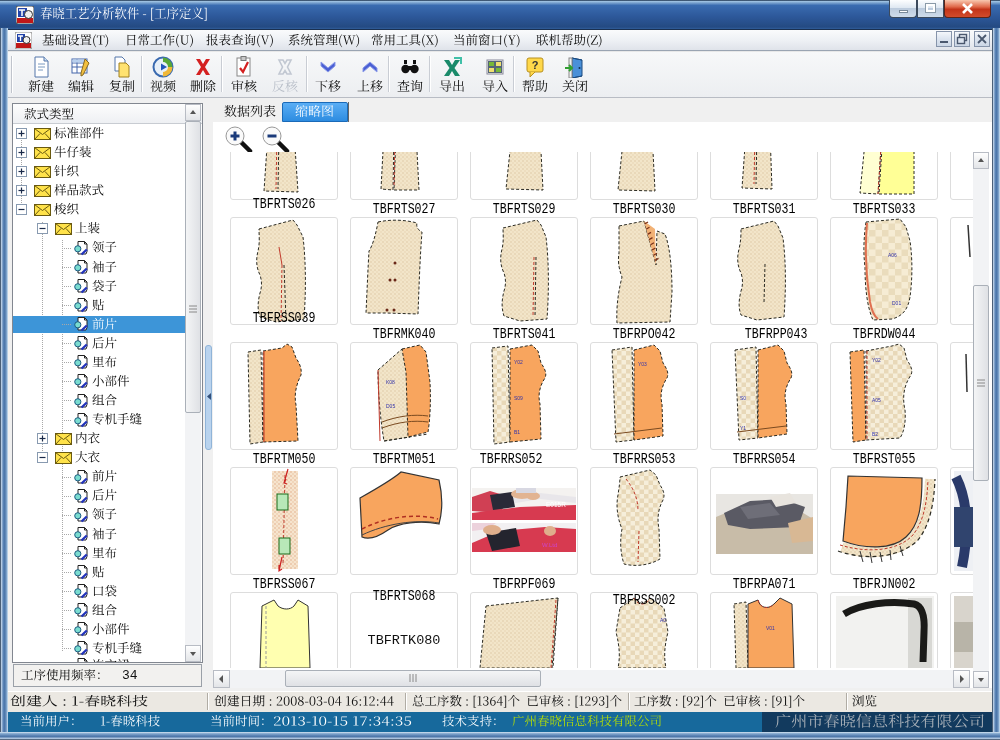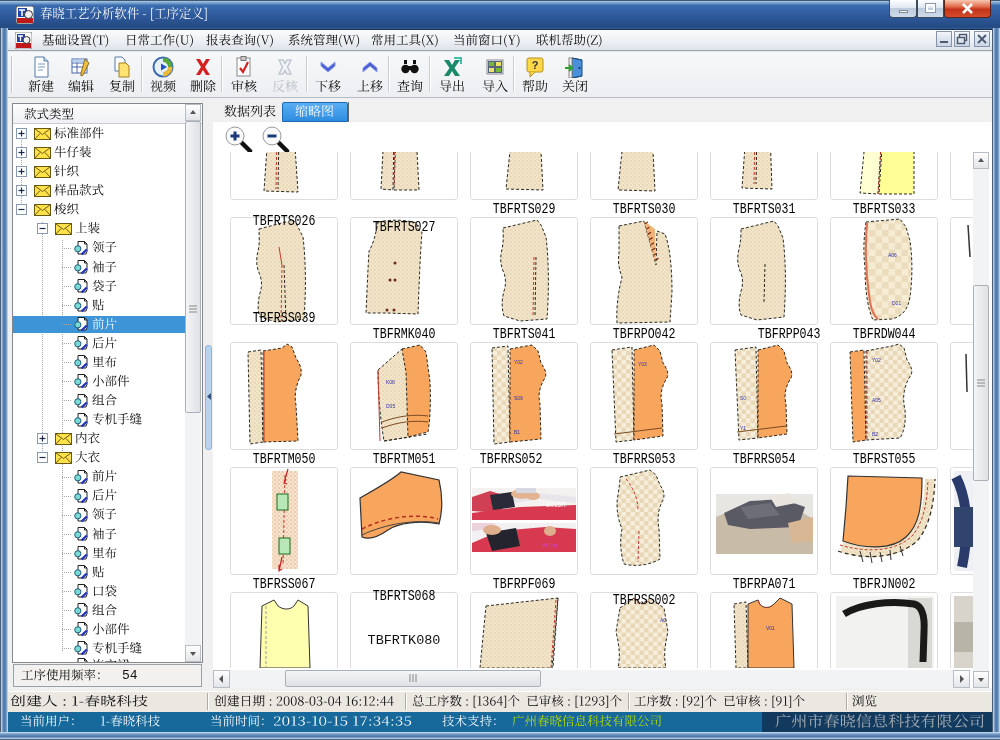--- a/index.html
+++ b/index.html
@@ -920,21 +920,21 @@
     <g fill="#111111" transform="translate(0,10.50) scale(0.012500,0.012500)">
       <use href="#g2" xlink:href="#g2" x="0"></use>
       <use href="#g11" xlink:href="#g11" x="1000"></use>
       <use href="#g105" xlink:href="#g105" x="2000"></use>
       <use href="#g36" xlink:href="#g36" x="3000"></use>
       <use href="#g56" xlink:href="#g56" x="4000"></use>
       <use href="#g106" xlink:href="#g106" x="5000"></use>
       <use href="#g107" xlink:href="#g107" x="6000"></use>
     </g>
   </svg>
-<div class="abs mono" style="left:122px;top:668px;font-size:13px;color:#111">54</div>
+<div class="abs mono" style="left:122px;top:668px;font-size:13px;color:#111">34</div>
 <div class="abs" style="left:205px;top:345px;width:7px;height:105px;background:#b9d3ee;border:1px solid #90b4d8;border-radius:3px"></div>
 <svg class="abs" style="left:206px;top:392px" width="6" height="9">
     <path d="M5,1 L1,4.5 L5,8 Z" fill="#33507a"></path>
   </svg>
 <svg style="position:absolute;left:224.0px;top:105.0px;overflow:visible" width="2" height="2">
     <g fill="#111111" transform="translate(0,10.92) scale(0.013000,0.013000)">
       <use href="#g108" xlink:href="#g108" x="0"></use>
       <use href="#g109" xlink:href="#g109" x="1000"></use>
       <use href="#g110" xlink:href="#g110" x="2000"></use>
       <use href="#g27" xlink:href="#g27" x="3000"></use>
@@ -1197,31 +1197,31 @@
     <svg class="abs" style="left:617px;top:440px" width="108" height="108" viewBox="0 0 108 108">
       <rect x="6" y="4" width="98" height="72" fill="#f2f2f0"></rect>
       <rect x="78" y="6" width="24" height="70" fill="#d8d8d4"></rect>
       <path d="M14,22 C30,12 60,8 84,12 C92,14 95,24 94,40 L93,70" stroke="#1a1a18" stroke-width="7" fill="none"></path>
     </svg>
     <div class="cell" style="left:737px;top:440px"></div>
     <svg class="abs" style="left:737px;top:440px" width="108" height="108" viewBox="0 0 108 108">
       <rect x="4" y="4" width="19" height="72" fill="#d8d4cc"></rect>
       <rect x="4" y="30" width="19" height="30" fill="#b8b4a8"></rect>
     </svg>
-    <div class="lab" style="left:17px;top:61px"><span>TBFRTS026</span></div>
-    <div class="lab" style="left:137px;top:67px"><span>TBFRTS027</span></div>
+    <div class="lab" style="left:17px;top:44px"><span>TBFRTS026</span></div>
+    <div class="lab" style="left:137px;top:49px"><span>TBFRTS027</span></div>
     <div class="lab" style="left:257px;top:49px"><span>TBFRTS029</span></div>
     <div class="lab" style="left:377px;top:49px"><span>TBFRTS030</span></div>
     <div class="lab" style="left:497px;top:49px"><span>TBFRTS031</span></div>
     <div class="lab" style="left:617px;top:49px"><span>TBFRTS033</span></div>
     <div class="lab" style="left:17px;top:158px"><span>TBFRSS039</span></div>
     <div class="lab" style="left:137px;top:174px"><span>TBFRMK040</span></div>
     <div class="lab" style="left:257px;top:174px"><span>TBFRTS041</span></div>
     <div class="lab" style="left:377px;top:174px"><span>TBFRPO042</span></div>
-    <div class="lab" style="left:522px;top:174px"><span>TBFRPP043</span></div>
+    <div class="lab" style="left:509px;top:174px"><span>TBFRPP043</span></div>
     <div class="lab" style="left:617px;top:174px"><span>TBFRDW044</span></div>
     <div class="lab" style="left:17px;top:299px"><span>TBFRTM050</span></div>
     <div class="lab" style="left:137px;top:299px"><span>TBFRTM051</span></div>
     <div class="lab" style="left:244px;top:299px"><span>TBFRRS052</span></div>
     <div class="lab" style="left:377px;top:299px"><span>TBFRRS053</span></div>
     <div class="lab" style="left:497px;top:299px"><span>TBFRRS054</span></div>
     <div class="lab" style="left:617px;top:299px"><span>TBFRST055</span></div>
     <div class="lab" style="left:17px;top:424px"><span>TBFRSS067</span></div>
     <div class="lab" style="left:137px;top:436px"><span>TBFRTS068</span></div>
     <div class="lab" style="left:257px;top:424px"><span>TBFRPF069</span></div>

